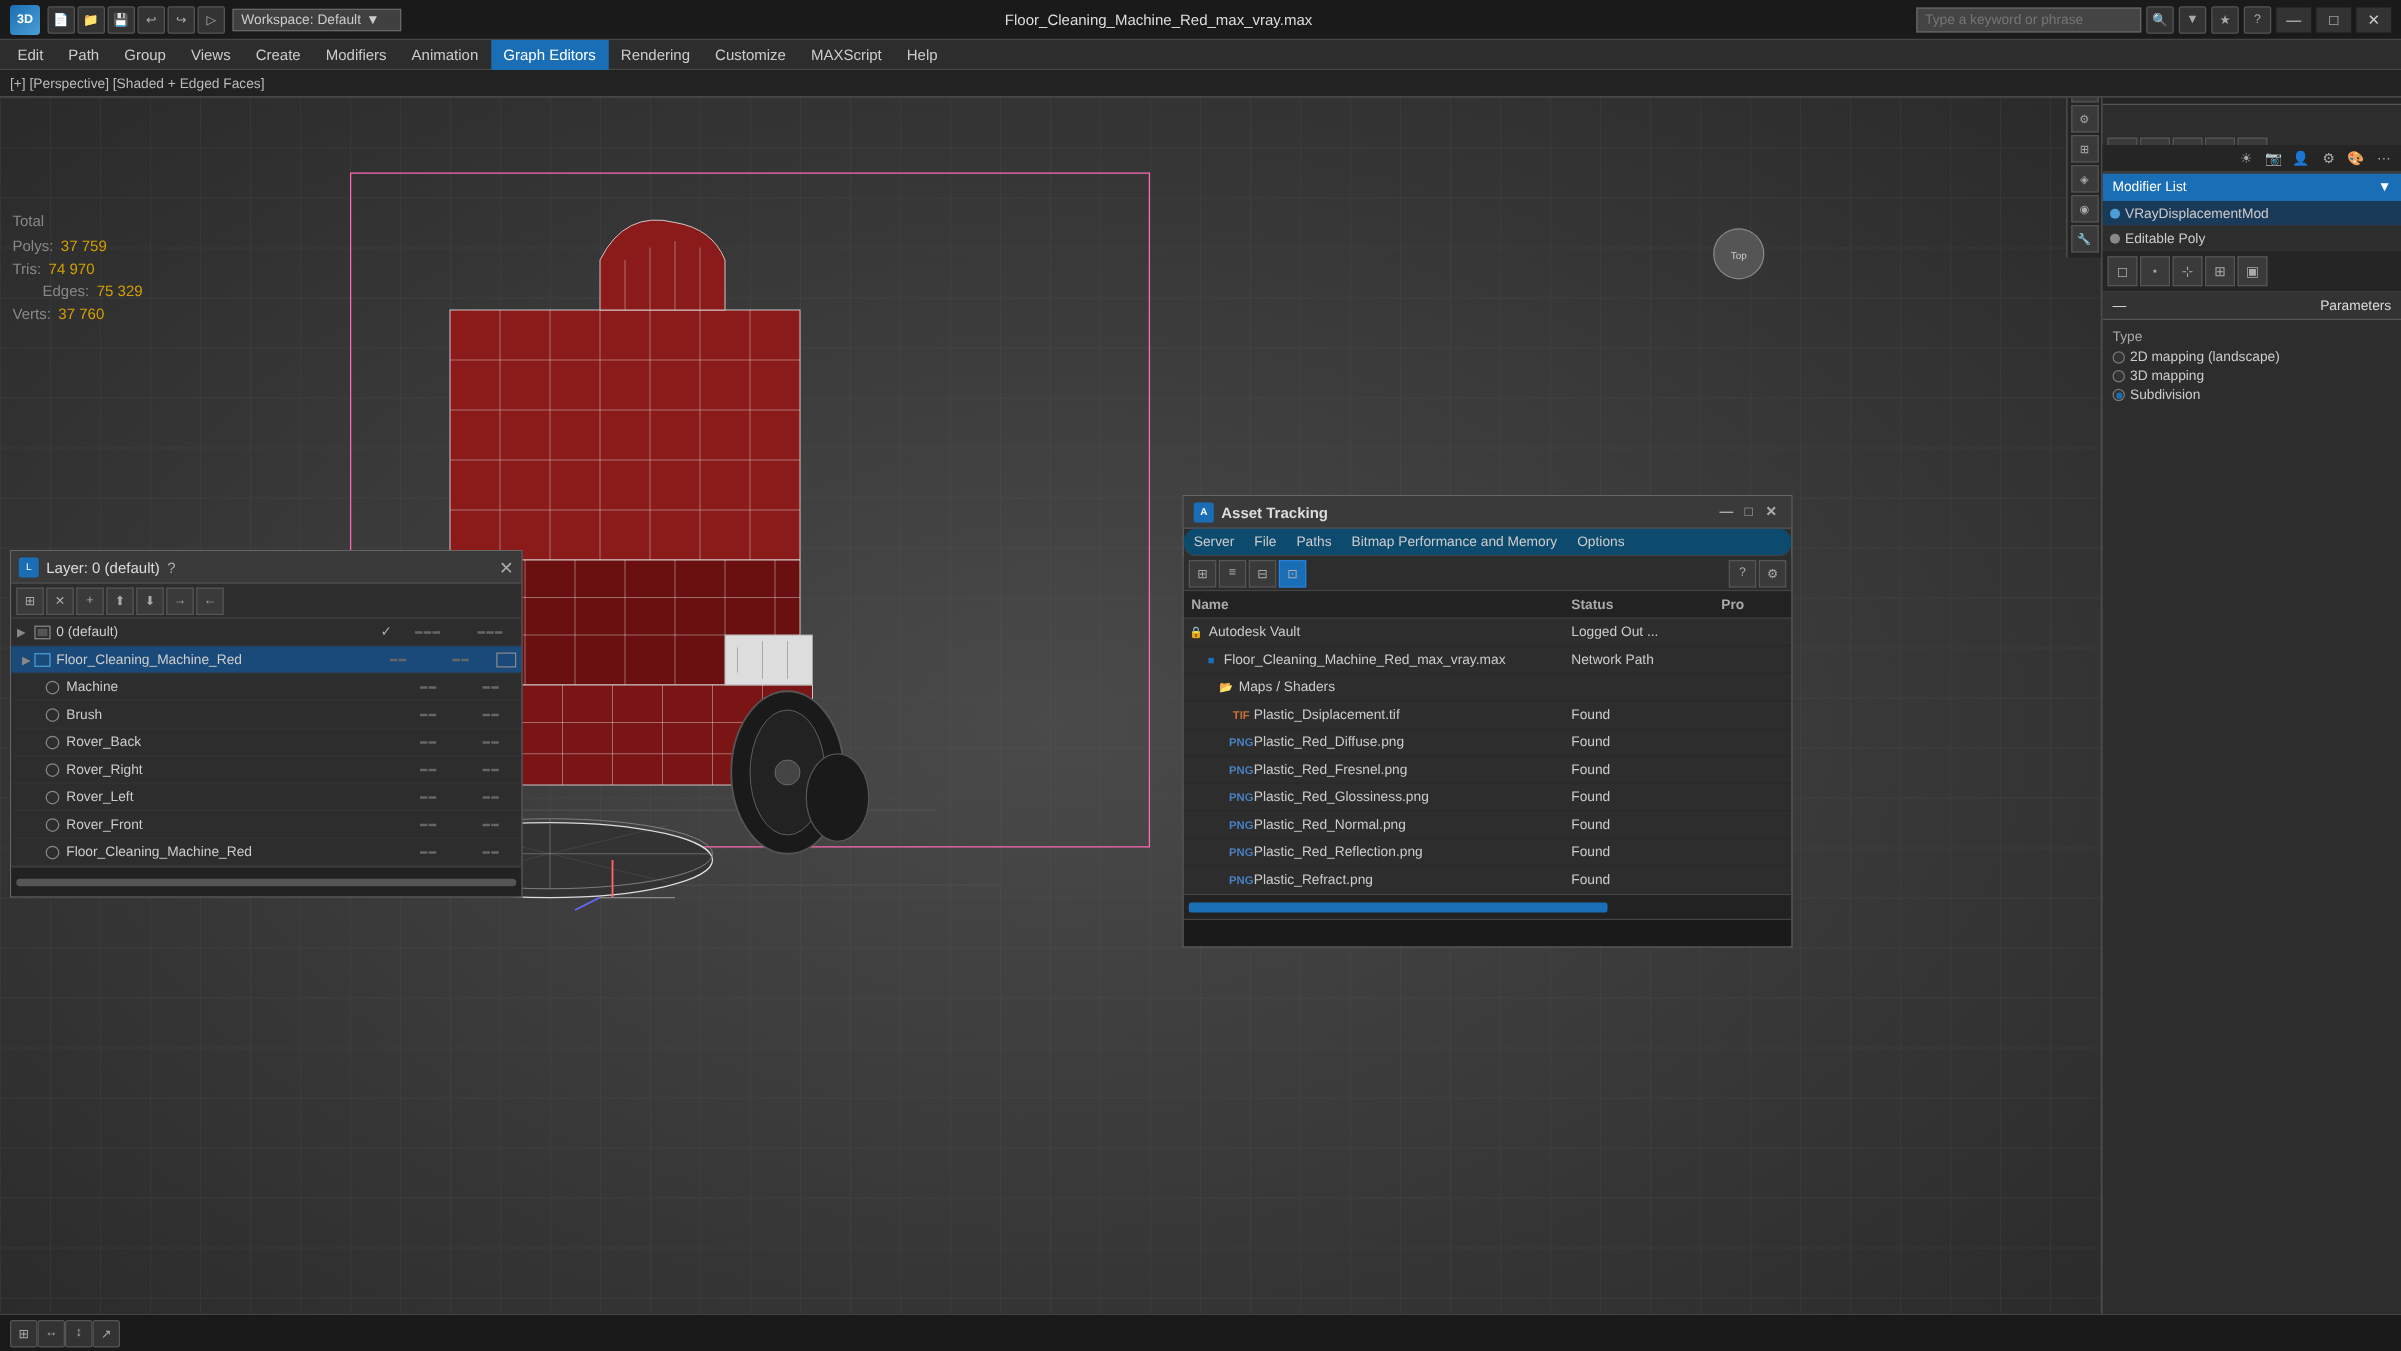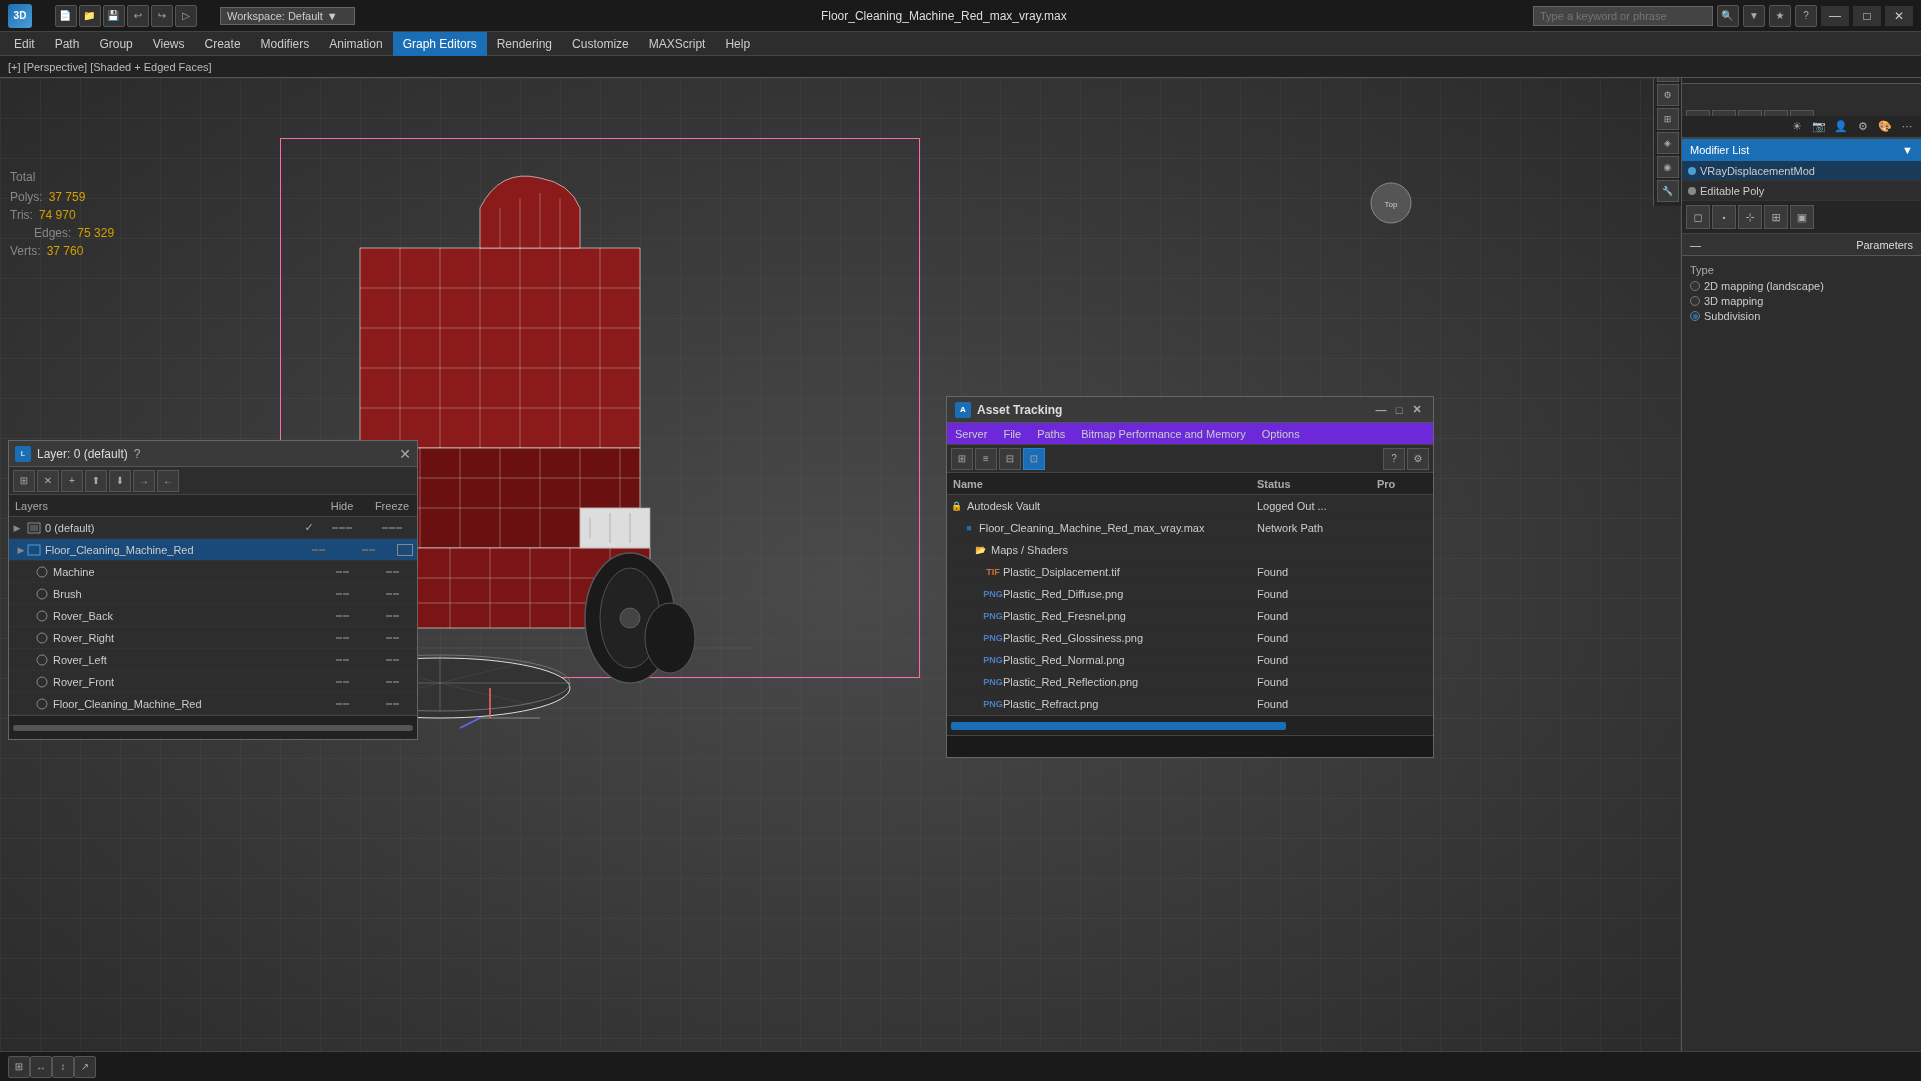--- a/index.html
+++ b/index.html
@@ -20,21 +20,21 @@
       background: #1a1a1a;
       display: flex;
       align-items: center;
       justify-content: space-between;
       padding: 0 8px;
       border-bottom: 1px solid #444;
     }
     #title-bar-left {
       display: flex;
       align-items: center;
-      gap: 23px;
+      gap: 6px;
     }
     .app-logo {
       width: 24px; height: 24px;
       background: linear-gradient(135deg, #1a6eb5, #4a9fd4);
       border-radius: 3px;
       display: flex; align-items: center; justify-content: center;
       color: white; font-weight: bold; font-size: 10px;
     }
     #toolbar-icons {
       display: flex; align-items: center; gap: 2px;
@@ -416,23 +416,24 @@
       display: flex; align-items: center; justify-content: center;
       font-size: 8px; color: white;
     }
     .asset-close, .asset-minimize, .asset-maximize {
       width: 16px; height: 14px;
       display: flex; align-items: center; justify-content: center;
       font-size: 11px; cursor: pointer; color: #aaa;
     }
     #asset-menu {
       height: 22px;
-      background: #6d28d9;
+      background: #0c4a6e;
       display: flex; align-items: center;
       border-bottom: 1px solid #444;
+      border-radius: 10px;
     }
     .asset-menu-item {
       padding: 0 8px;
       font-size: 11px; color: #ccc;
       cursor: pointer;
       height: 22px; display: flex; align-items: center;
     }
     #asset-toolbar {
       height: 28px;
       background: #2d2d2d;
@@ -780,25 +781,20 @@
   <div id="layer-toolbar">
     <div class="lt-icon">⊞</div>
     <div class="lt-icon">✕</div>
     <div class="lt-icon">+</div>
     <div class="lt-icon">⬆</div>
     <div class="lt-icon">⬇</div>
     <div class="lt-icon">→</div>
     <div class="lt-icon">←</div>
   </div>
 
-  <div id="layer-columns">
-    <span class="lc-name">Layers</span>
-    <span class="lc-col">Hide</span>
-    <span class="lc-col">Freeze</span>
-  </div>
 
   <div id="layer-list">
 
     <div class="layer-row">
       <span class="expand">▶</span>
       <svg width="16" height="14" class="layer-icon">
         <rect x="1" y="2" width="12" height="10" fill="none" stroke="#888" stroke-width="1"></rect>
         <rect x="3" y="4" width="8" height="6" fill="#555"></rect>
       </svg>
       <span class="layer-name">0 (default)</span>

